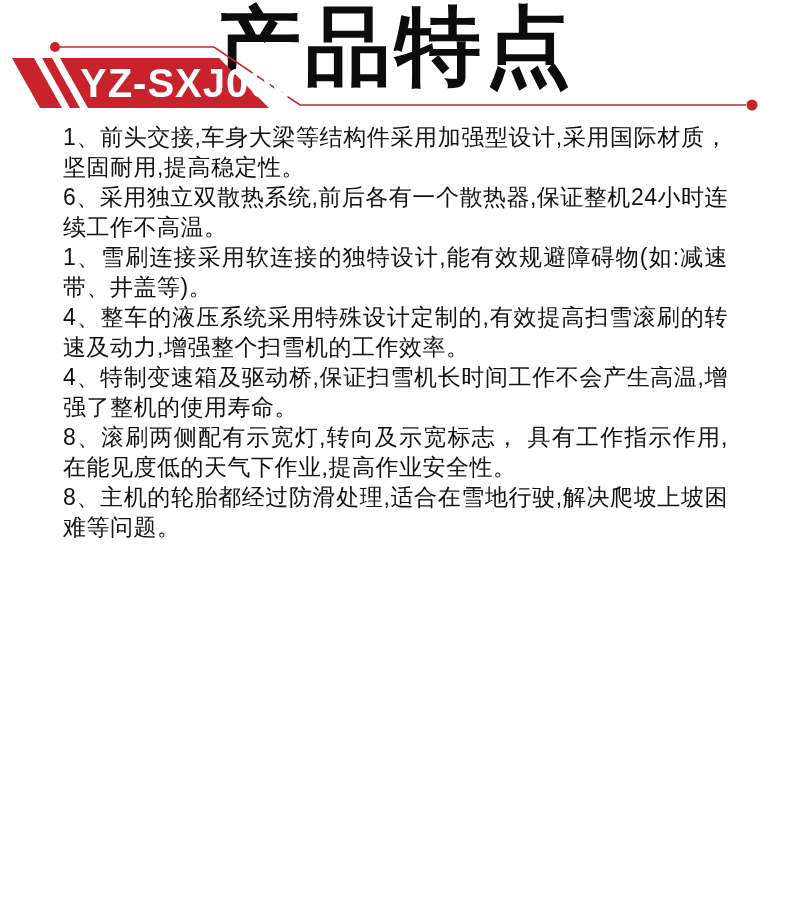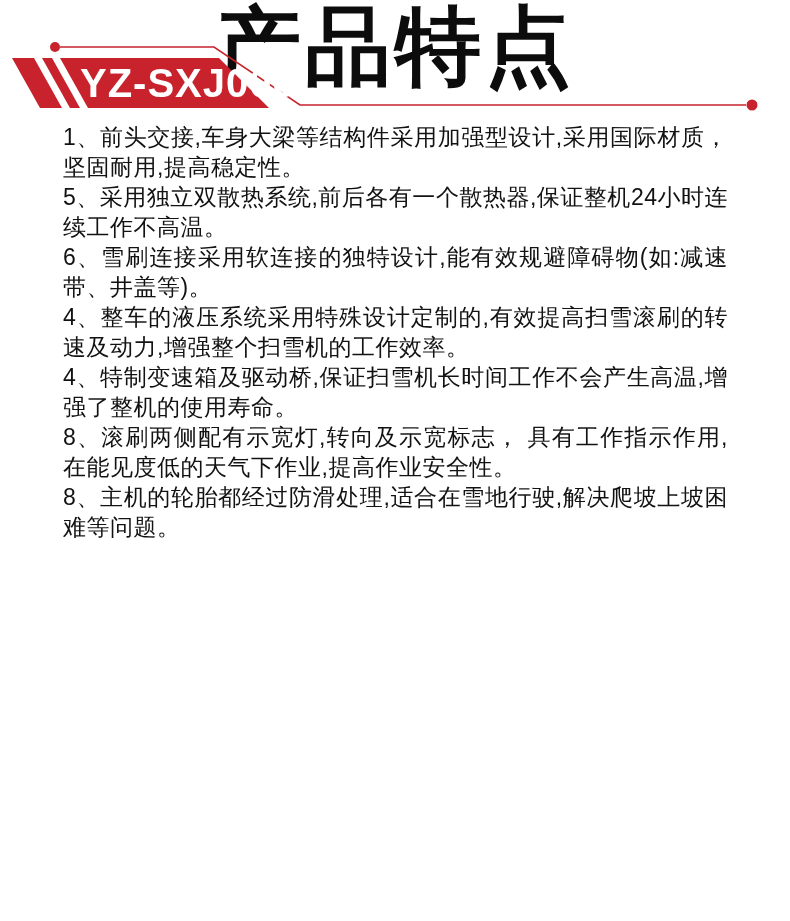--- a/index.html
+++ b/index.html
@@ -63,21 +63,21 @@
     <polygon points="42,58 52,58 80,108 70,108" fill="#C8232C"></polygon>
     <polygon points="60,58 219,58 269,108 88,108" fill="#C8232C"></polygon>
   </svg>
 
   <span class="model-code">YZ-SXJ006</span>
 
   <h1 class="page-title">产品特点</h1>
 
   <section class="features">
     <p>1、前头交接,车身大梁等结构件采用加强型设计,采用国际材质， 坚固耐用,提高稳定性。</p>
-    <p>5、采用独立双散热系统,前后各有一个散热器,保证整机24小时连续工作不高温。</p>
-    <p>6、雪刷连接采用软连接的独特设计,能有效规避障碍物(如:减速带、井盖等)。</p>
+    <p>6、采用独立双散热系统,前后各有一个散热器,保证整机24小时连续工作不高温。</p>
+    <p>1、雪刷连接采用软连接的独特设计,能有效规避障碍物(如:减速带、井盖等)。</p>
     <p>4、整车的液压系统采用特殊设计定制的,有效提高扫雪滚刷的转速及动力,增强整个扫雪机的工作效率。</p>
     <p>4、特制变速箱及驱动桥,保证扫雪机长时间工作不会产生高温,增强了整机的使用寿命。</p>
     <p>8、滚刷两侧配有示宽灯,转向及示宽标志， 具有工作指示作用,在能见度低的天气下作业,提高作业安全性。</p>
     <p>8、主机的轮胎都经过防滑处理,适合在雪地行驶,解决爬坡上坡困难等问题。</p>
   </section>
 
 </div>
 
 </body></html>

